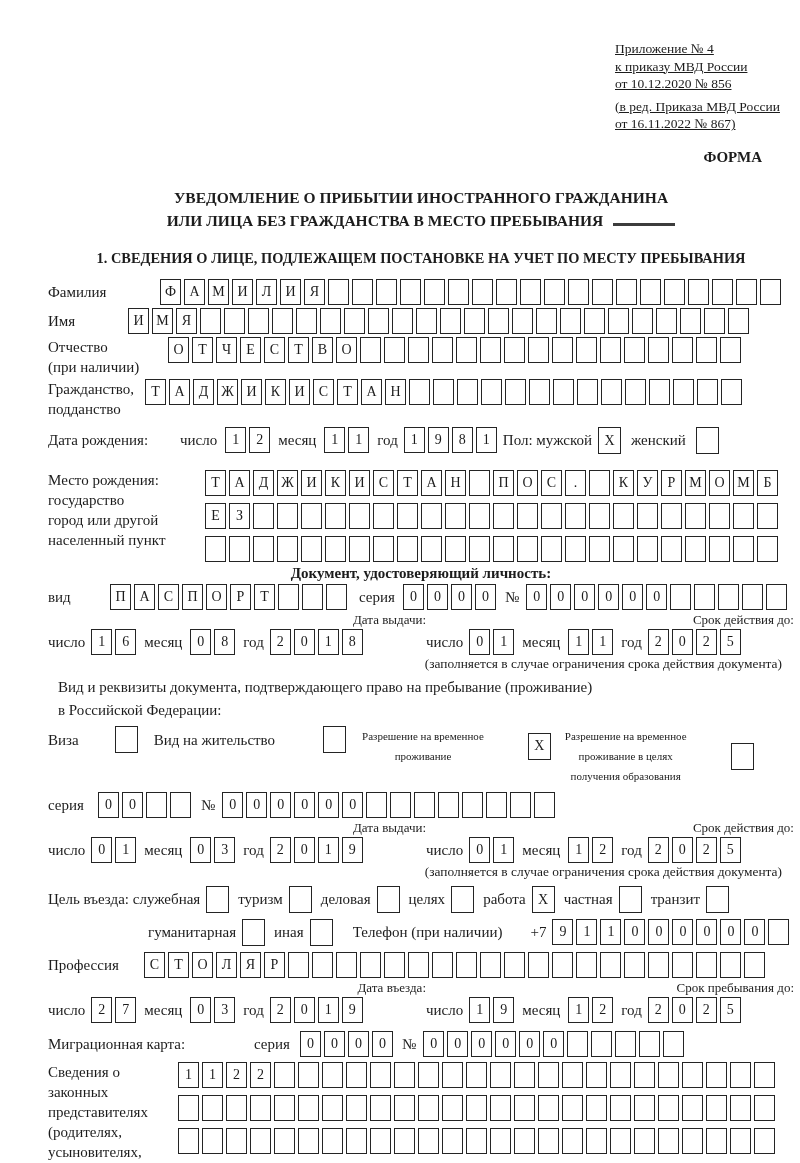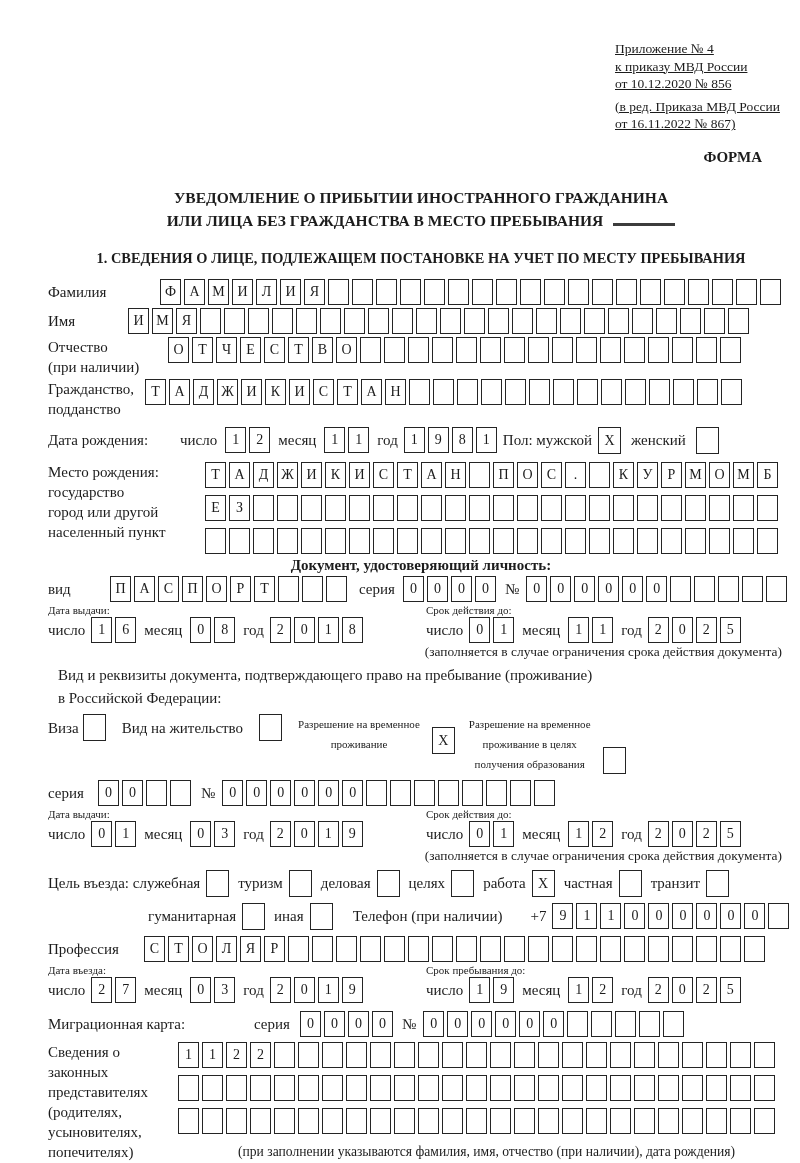--- a/index.html
+++ b/index.html
@@ -30,43 +30,43 @@
     font-size:14px; line-height:1;
   }
   .boxes .cell { width:23px; flex-basis:23px; height:27px; }
 
   .row { display:flex; align-items:flex-start; }
   .flabel { font-size:15px; line-height:26px; white-space:nowrap; }
   .lblcol { line-height:20px; font-size:15px; white-space:nowrap; }
   .w80 { width:80px; } .w120 { width:120px; } .w97 { width:97px; } .w157 { width:157px; } .w130 { width:130px; }
 
   .mt12 { margin-top:12px;gap:32px; } .mt8 { margin-top:8px; } .mt6 { margin-top:6px; }
-  .mt4 { margin-top:8px; } .mt3 { margin-top:3px; } .mt2 { margin-top:2px; }
+  .mt4 { margin-top:16px; } .mt3 { margin-top:3px; } .mt2 { margin-top:2px; }
 
   .inlbl { line-height:26px; white-space:nowrap; }
   .gap6 { margin-left:6px; } .gap8 { margin-left:8px; } .gap10 { margin-left:10px; }
   .rgap6 { margin-right:6px; } .rgap8 { margin-right:8px; }
 
   .stack > .cells { margin-bottom:7px; }
   .stack > .cells:last-child { margin-bottom:0; }
 
   .doc-heading { text-align:center; font-weight:bold; font-size:15px; margin-top:3px; }
 
   .dates-row { display:flex; margin-top:2px; }
   .dg { }
   .dg-left { width:378px; }
   .dg-right { flex:1; }
-  .date-heading { text-align:left; font-size:11px; margin-bottom:1px; }
+  .date-heading { text-align:right; font-size:13px; margin-bottom:1px; }
   .date-cells { display:flex; align-items:flex-start; }
   .note-right { text-align:right; font-size:13.4px; margin-top:1px; padding-right:12px; }
 
   .intro { font-size:15px; line-height:21px; margin-top:5px;margin-left:10px; }
 
   .chk-row { display:flex; align-items:flex-start; margin-top:5px; }
-  .chk-item { display:flex; align-items:flex-end; }
+  .chk-item { display:flex; align-items:center;gap:32px; }
   .chk-label-multi { text-align:center; line-height:20px; font-size:11px; }
   .chk-row .boxes { margin-top:0; }
 
   .purpose-row { display:flex; align-items:flex-start; margin-top:6px; }
   .purpose-row .inlbl { line-height:27px; }
   .purpose-row .boxes { margin-left:6px; margin-right:9px; }
 
   .repr { display:flex; margin-top:5px; }
   .repr-note { font-size:13.6px; margin-top:10px; margin-left:60px; }
 </style>

